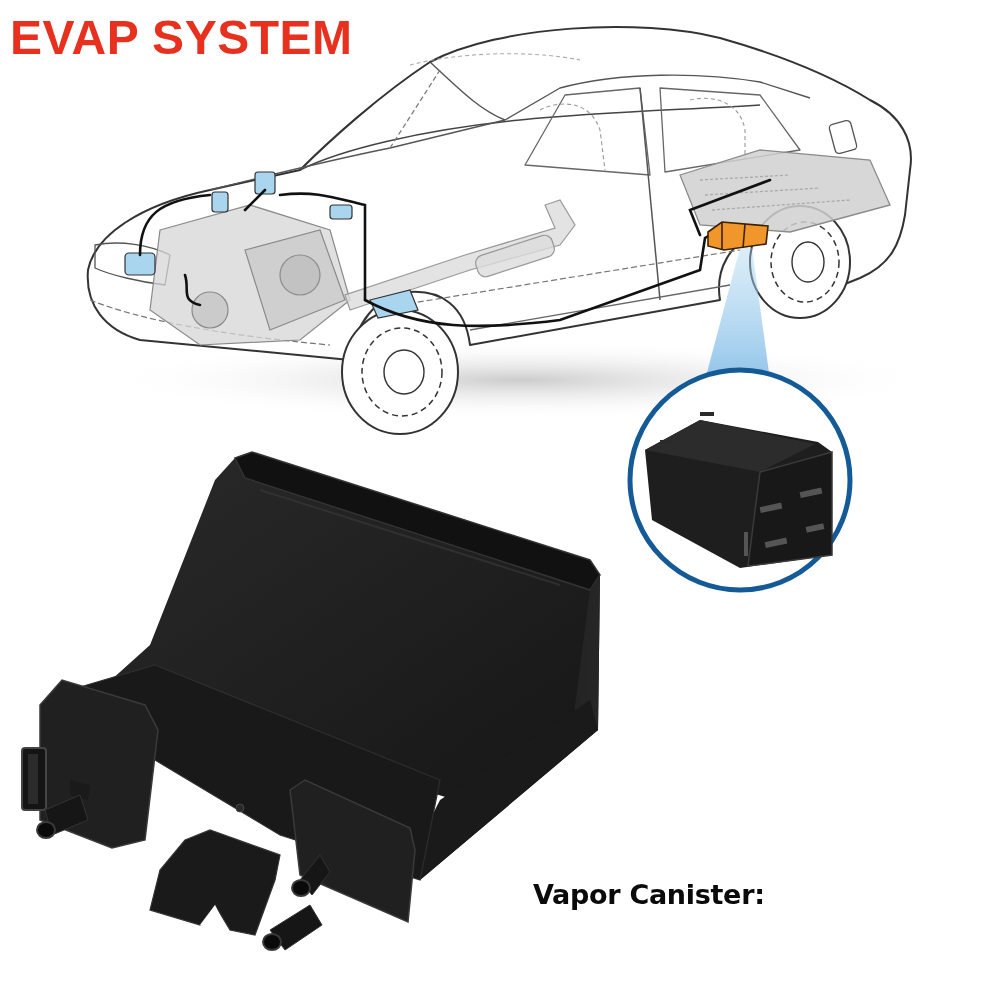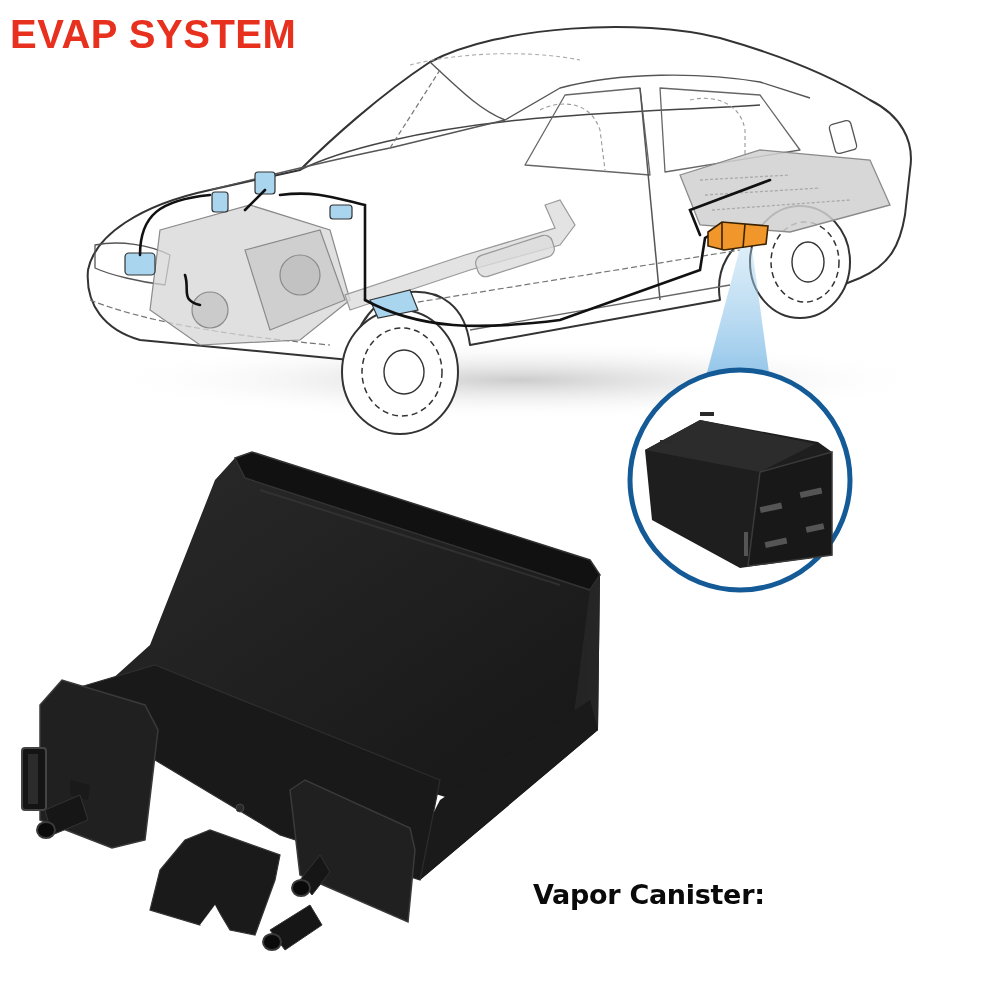--- a/index.html
+++ b/index.html
@@ -1,20 +1,20 @@
 <!DOCTYPE html>
 <html><head>
   <meta charset="utf-8">
   <style>
     html, body { margin: 0; padding: 0; background: #ffffff; }
     body { width: 1000px; height: 1000px; position: relative; overflow: hidden; font-family: "DejaVu Sans", sans-serif; }
     .title {
       position: absolute; left: 10px; top: 14px;
       font-family: "Liberation Sans", sans-serif; font-weight: 700;
-      font-size: 40px; letter-spacing: 0.5px; color: #e8301f; line-height: 1;
+      font-size: 48px; letter-spacing: 0.5px; color: #e8301f; line-height: 1;
     }
     .caption {
       position: absolute; left: 533px; top: 876px;
       font-family: "DejaVu Sans", sans-serif; font-weight: 700;
       color: #0a0a0a; line-height: 38px; font-size: 27px; letter-spacing: -0.3px; text-align: right;
     }
     .caption .line { display: block; white-space: nowrap; }
     .car-svg { position: absolute; left: 0; top: 0; width: 1000px; height: 1000px; }
   </style>
 </head>

